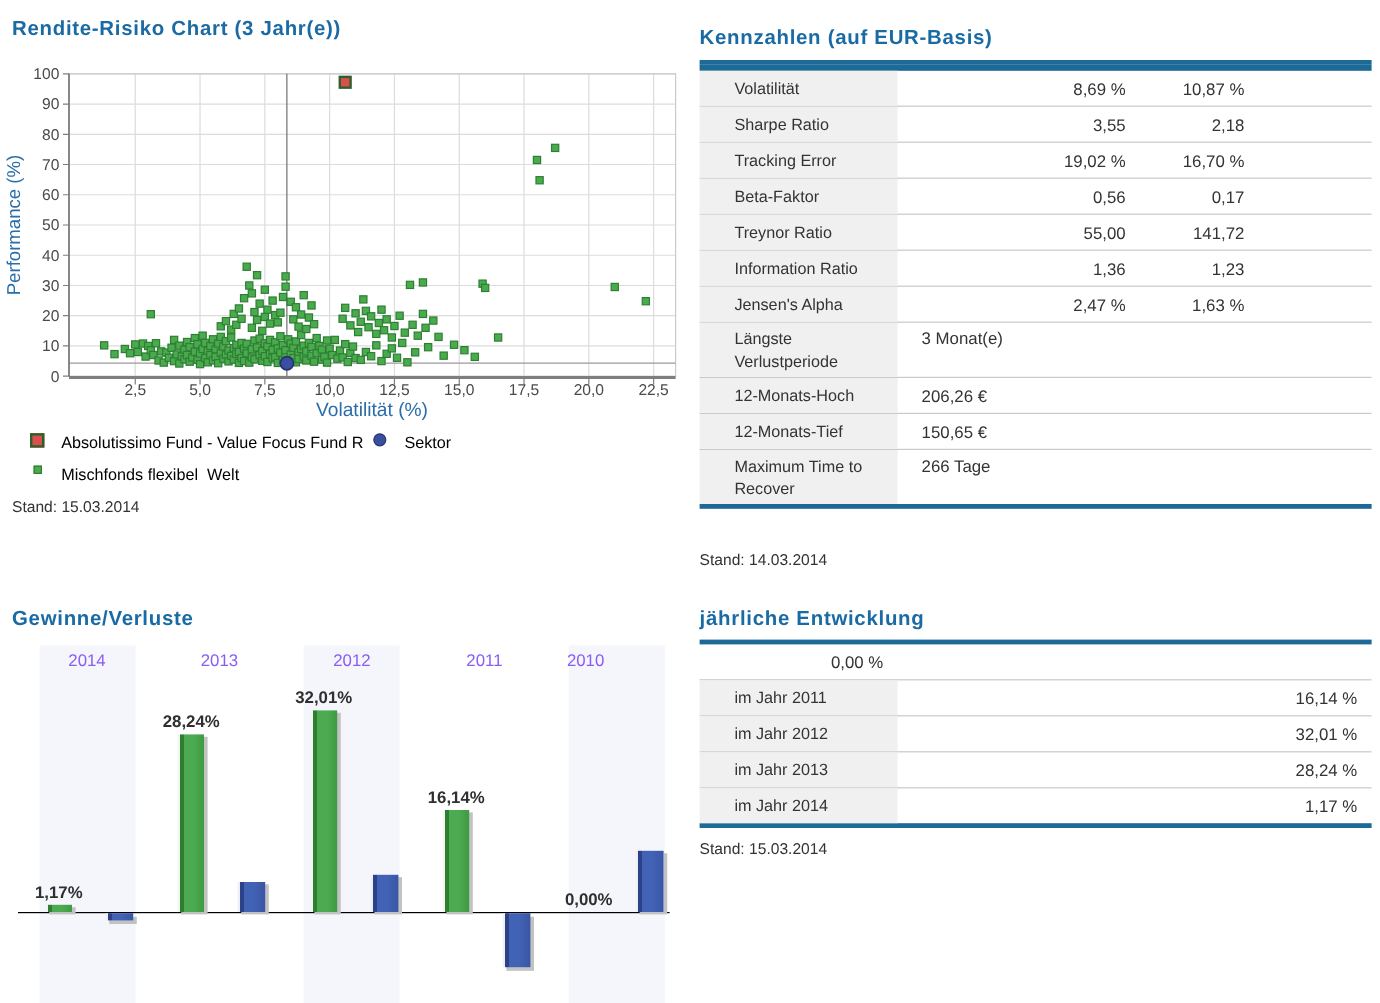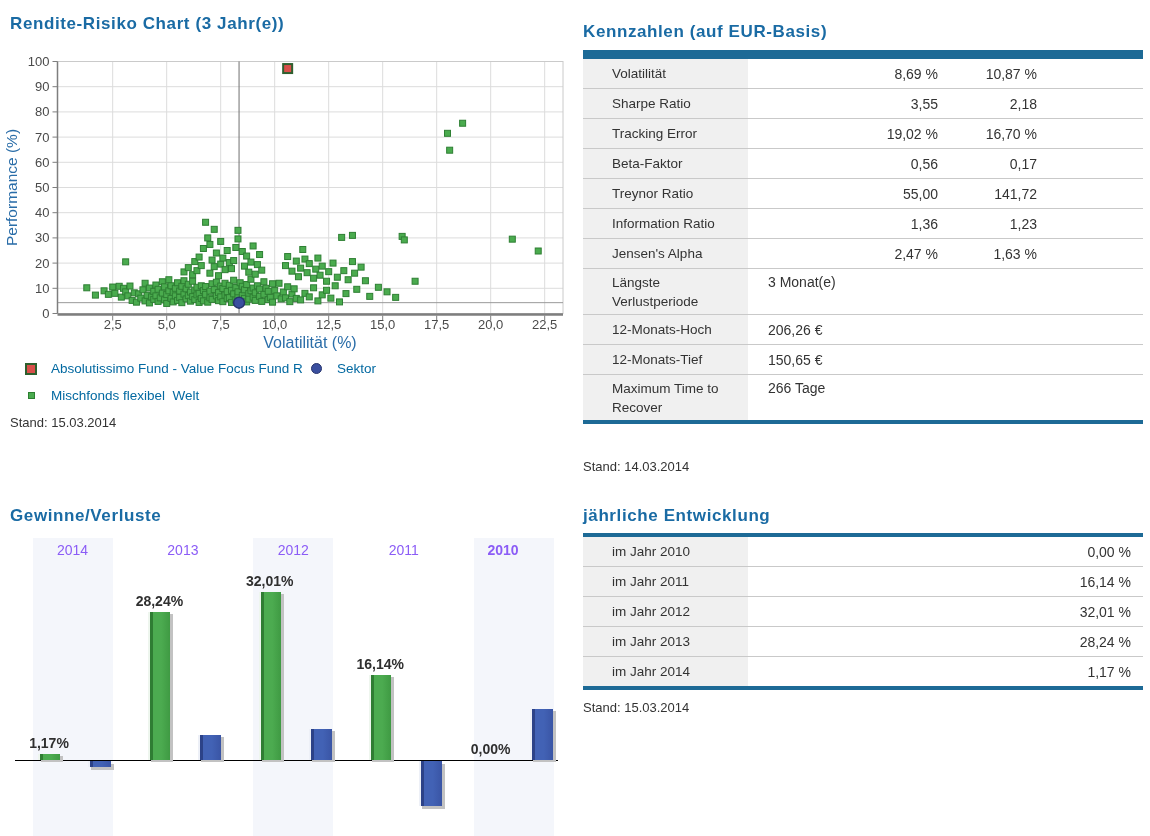--- a/index.html
+++ b/index.html
@@ -5,21 +5,21 @@
   html,body{margin:0;padding:0;background:#fff;}
   #page{position:relative;width:1150px;height:836px;background:#fff;overflow:hidden;
         font-family:"Liberation Sans",sans-serif;color:#333;border-radius:29px;}
   .sec-title{position:absolute;font-size:17px;font-weight:bold;color:#1a6ba4;letter-spacing:.6px;}
   .stand{position:absolute;font-size:13px;color:#333;}
   
   #scatter-wrap{position:absolute;left:0;top:52px;width:575px;height:282px;}
   #scatter-svg{position:absolute;left:0;top:0;}
   #xaxis-label{position:absolute;left:57px;top:334px;width:506px;text-align:center;
                font-size:16px;color:#2a6da8;}
-  .legend-row{position:absolute;display:flex;align-items:center;font-size:13.5px;color:#0369a1;}
+  .legend-row{position:absolute;display:flex;font-size:13.5px;color:#000000;}
   .mk-fund{width:12px;height:12px;background:#d94f4a;border:2px solid #2d5f2d;box-sizing:border-box;margin-right:14px;}
   .mk-sektor{width:11px;height:11px;border-radius:50%;background:#3a4f9f;border:1px solid #27346d;box-sizing:border-box;margin-right:15px;}
   .mk-peer{width:7px;height:7px;background:#4aab4e;border:1px solid #2c7f31;box-sizing:border-box;margin:0 16px 0 3px;}
   .legend-label{white-space:pre;}
   
   #barchart{position:absolute;left:0;top:538px;width:575px;height:298px;}
   .stripe{position:absolute;top:0;height:298px;background:#f4f6fb;}
   .year-label{position:absolute;top:4px;width:80px;text-align:center;font-size:14px;color:#8b5cf6;}
   .baseline{position:absolute;height:1px;background:#000;}
   .bar-green{position:absolute;width:22px;
@@ -378,21 +378,21 @@
 
   <div class="sec-title" style="left:10px;top:506px;">Gewinne/Verluste</div>
   <div id="barchart">
       <div class="stripe" style="left: 32.5px; width: 80px;"></div>
       <div class="stripe" style="left: 253.3px; width: 80px;"></div>
       <div class="stripe" style="left: 474.1px; width: 80px;"></div>
       <div class="year-label" style="left: 32.5px;">2014</div>
       <div class="year-label" style="left: 142.9px;">2013</div>
       <div class="year-label" style="left: 253.3px;">2012</div>
       <div class="year-label" style="left: 363.7px;">2011</div>
-      <div class="year-label" style="left: 463px; font-weight: bold;">2010</div>
+      <div class="year-label" style="left: 448px;">2010</div>
       <div class="baseline" style="left: 15px; top: 222px; width: 543px;"></div>
       <div class="bar-green" style="left: 38px; top: 215.869px; height: 6.1308px;"></div>
       <div class="bar-blue bar-neg" style="left: 88px; top: 223px; height: 5.764px;"></div>
       <div class="bar-value" style="left: 4px; top: 196.869px;">1,17%</div>
       <div class="bar-green" style="left: 148.4px; top: 74.0224px; height: 147.978px;"></div>
       <div class="bar-blue" style="left: 198.4px; top: 196.848px; height: 25.152px;"></div>
       <div class="bar-value" style="left: 114.4px; top: 55.0224px;">28,24%</div>
       <div class="bar-green" style="left: 258.8px; top: 54.2676px; height: 167.732px;"></div>
       <div class="bar-blue" style="left: 308.8px; top: 191.084px; height: 30.916px;"></div>
       <div class="bar-value" style="left: 224.8px; top: 35.2676px;">32,01%</div>
@@ -479,21 +479,20 @@
   </div>
 
   <div class="stand" style="left:583px;top:459px;">Stand: 14.03.2014</div>
 
   <div class="sec-title" style="left:583px;top:506px;">jährliche Entwicklung</div>
 
   <div class="tbl" style="top:533px;">
     <div class="blue-bar"></div>
     <div id="ent-rows">
         <div class="ent-row">
-          <div class="kz-label">im Jahr 2010</div>
           <div class="ent-val">0,00 %</div>
         </div>
         <div class="ent-row">
           <div class="kz-label">im Jahr 2011</div>
           <div class="ent-val">16,14 %</div>
         </div>
         <div class="ent-row">
           <div class="kz-label">im Jahr 2012</div>
           <div class="ent-val">32,01 %</div>
         </div>

